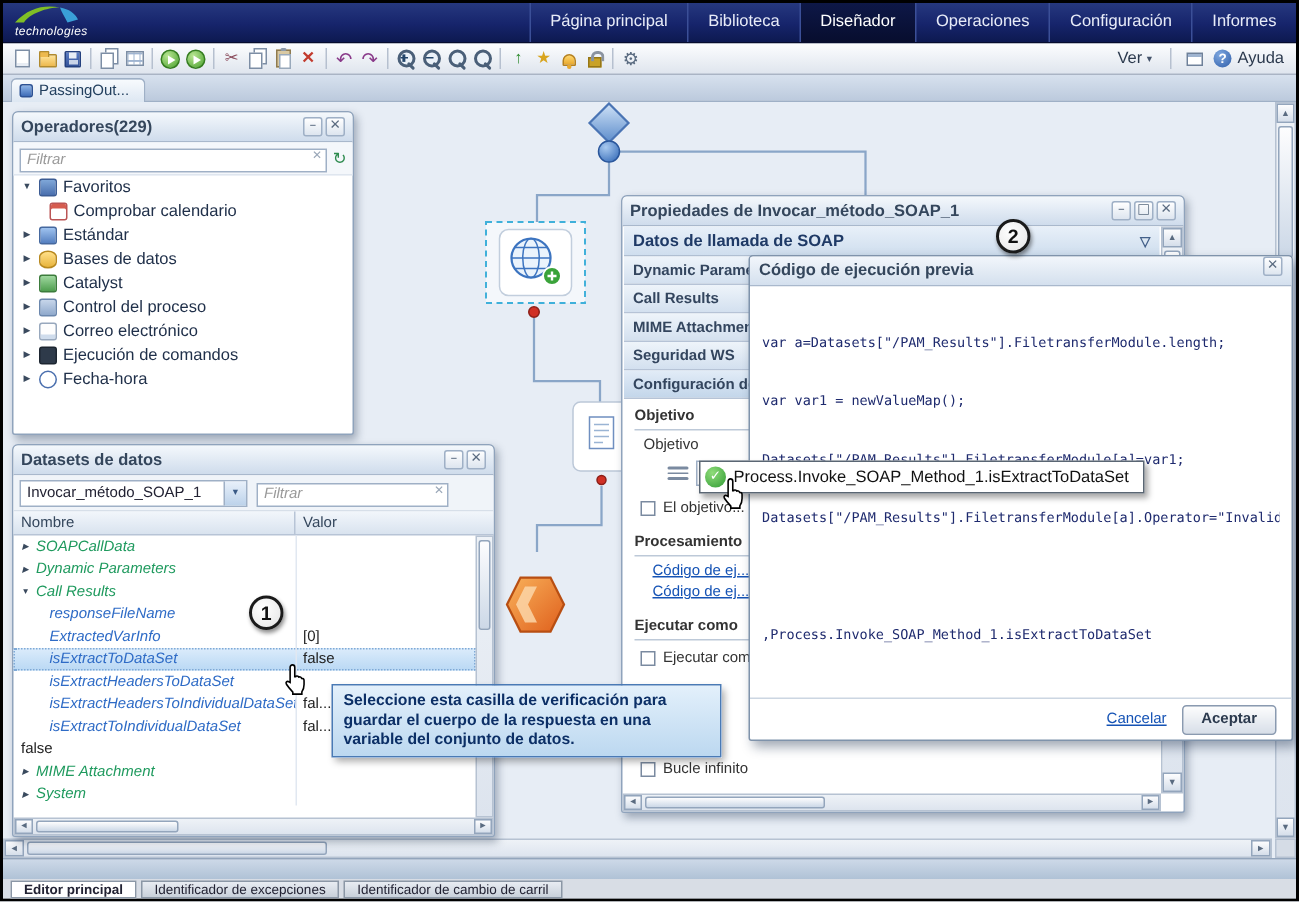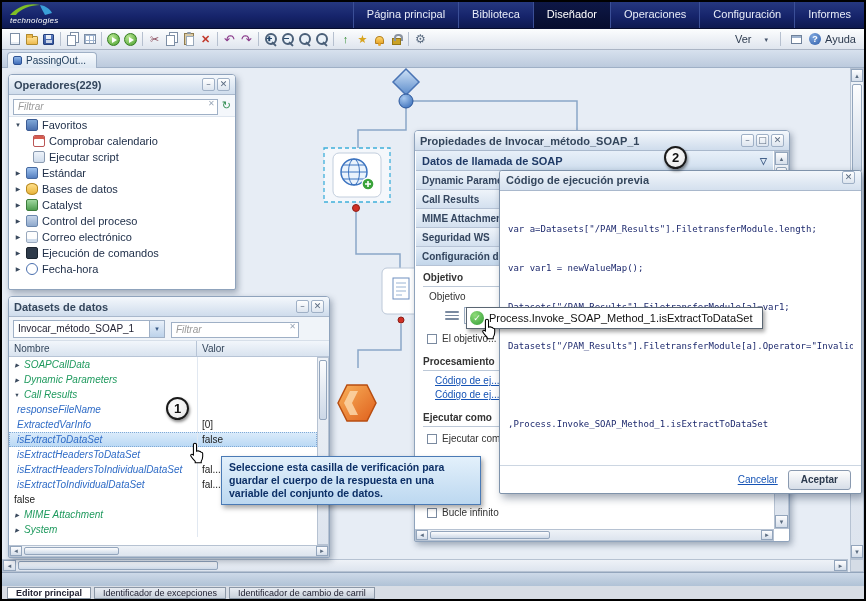--- a/index.html
+++ b/index.html
@@ -36,21 +36,21 @@
   .izoom{position:relative;width:14px;height:14px}
   .izoom::before{content:"";position:absolute;left:1px;top:1px;width:8px;height:8px;border:2px solid #4a5f78;border-radius:50%;background:#eaf1f8}
   .izoom::after{content:"";position:absolute;right:1px;bottom:1px;width:6px;height:2px;background:#4a5f78;transform:rotate(45deg);border-radius:1px}
   .zb{position:absolute;left:3.5px;top:5.5px;width:5px;height:1.5px;background:#23456a}
   .zb.v{transform:rotate(90deg)}
   .ibell{width:9px;height:8px;background:linear-gradient(#ffd76e,#e8a82e);border:1px solid #b5801f;border-radius:5px 5px 1px 1px;position:relative;margin-top:1px}
   .ibell::after{content:"";position:absolute;left:2px;bottom:-3px;width:3px;height:3px;background:#e8a82e;border-radius:50%}
   .ilock{width:9px;height:7px;background:#c9a227;border:1px solid #967717;position:relative;margin-top:5px}
   .ilock::before{content:"";position:absolute;left:1px;top:-5px;width:5px;height:5px;border:2px solid #8a93a0;border-bottom:none;border-radius:4px 4px 0 0}
   .tb-right{margin-left:auto;display:flex;align-items:center;gap:4px;padding-right:4px}
-  .verbtn{font:11px/15px "Liberation Sans",sans-serif;color:#2c3a4e;display:flex;align-items:flex-end;gap:13px;padding:1px 4px;border:1px solid transparent}
+  .verbtn{font:11px/15px "Liberation Sans",sans-serif;color:#2c3a4e;display:flex;align-items:flex-end;gap:3px;padding:1px 4px;border:1px solid transparent}
   .caret{font-size:7px;color:#44536a}
   .iwin{width:11px;height:9px;border:1px solid #6f819a;background:#fff;box-shadow:inset 0 2px 0 #9fb4d0}
   .helpq{width:12px;height:12px;border-radius:50%;background:radial-gradient(circle at 35% 30%,#7fa8e0,#2d5ca8);color:#fff;font:bold 9px/12px "Liberation Sans",sans-serif;text-align:center}
   .helplbl{font:11px/15px "Liberation Sans",sans-serif;color:#2c3a4e}
 
   
   .tabstrip{position:absolute;left:0;top:48px;width:862px;height:18px;background:linear-gradient(#d7e1ee,#bccadd);border-bottom:1px solid #9fb0c6}
   .doctab{position:absolute;left:5px;top:2px;height:16px;padding:0 10px 0 5px;background:linear-gradient(#f8fbfe,#dde7f2);border:1px solid #9fb0c6;border-bottom:none;border-radius:4px 4px 0 0;display:flex;align-items:center;gap:4px;font:10px/15px "Liberation Sans",sans-serif;color:#23405f}
   .doctab .dti{width:9px;height:9px;background:linear-gradient(#8fb6e8,#3f6db8);border:1px solid #2d5294;border-radius:2px}
 
@@ -96,21 +96,21 @@
   .dd{display:flex;width:152px;height:18px;border:1px solid #9fb0c6;background:#fff;font:10px/16px "Liberation Sans",sans-serif;color:#223}
   .dd .txt{flex:1;padding:0 4px;overflow:hidden;white-space:nowrap}
   .dd .btn{width:15px;background:linear-gradient(#e8f0fa,#bcd2ea);border-left:1px solid #9fb0c6;color:#3a5websafe;color:#3a5a86;font-size:7px;text-align:center;line-height:16px}
   .colhead{height:16px;display:flex;background:linear-gradient(#f2f6fb,#d9e3ef);border-bottom:1px solid #b7c4d6;font:10px/15px "Liberation Sans",sans-serif;color:#34465c}
   .colhead .c1{width:188px;padding-left:5px;border-right:1px solid #b7c4d6}
   .colhead .c2{flex:1;padding-left:5px}
   .dsbody{position:relative}
   .dsbody::before{content:"";position:absolute;left:188px;top:0;bottom:0;width:1px;background:#e1e8f1}
   .dsrow{height:15px;display:flex;align-items:center}
   .dsrow .nmcell{width:188px;display:flex;align-items:center;gap:3px;overflow:hidden;white-space:nowrap;font:italic 10px/14px "Liberation Sans",sans-serif;padding-left:4px}
-  .dsrow.child .nmcell{padding-left:8px}
+  .dsrow.child .nmcell{padding-left:24px}
   .dsrow .vl{flex:1;font:10px/14px "Liberation Sans",sans-serif;color:#222;padding-left:5px;white-space:nowrap;overflow:hidden}
   .dsrow .tarr{font-size:5.5px}
   .g .nmcell{color:#1f9a5e}
   .b .nmcell{color:#2e6bc6}
   .dsrow.sel{background:linear-gradient(#dcecfb,#b9d8f4);outline:1px dotted #7fa9d6;outline-offset:-1px}
 
   
   .accsoap{position:absolute;left:1px;right:16px;top:20px;height:20px;background:linear-gradient(#e8f0f9,#cfdeee);border-bottom:1px solid #b0bfd2;display:flex;align-items:center;padding:0 6px;font:bold 11px/18px "Liberation Sans",sans-serif;color:#1f3a66}
   .acc{position:absolute;left:1px;right:16px;height:19px;background:linear-gradient(#eef4fa,#d3e0ef);border-bottom:1px solid #b6c3d6;display:flex;align-items:center;padding:0 6px;font:bold 10px/17px "Liberation Sans",sans-serif;color:#33455e}
   .ptitle{position:absolute;left:8px;right:22px;font:bold 10px/13px "Liberation Sans",sans-serif;color:#333;border-bottom:1px solid #bdc9d8;padding-bottom:2px}
@@ -346,24 +346,20 @@
     <div>
       <div class="trow">
         <span class="tarr">▼</span>
         <span class="mi mi-folder"></span>
         <span>Favoritos</span>
       </div>
       <div class="trow child">
         <span class="mi mi-cal"></span>
         <span>Comprobar calendario</span>
       </div>
-      <div class="trow child">
-        <span class="mi mi-script"></span>
-        <span>Ejecutar script</span>
-      </div>
       <div class="trow">
         <span class="tarr">▶</span>
         <span class="mi mi-std"></span>
         <span>Estándar</span>
       </div>
       <div class="trow">
         <span class="tarr">▶</span>
         <span class="mi mi-db"></span>
         <span>Bases de datos</span>
       </div>

